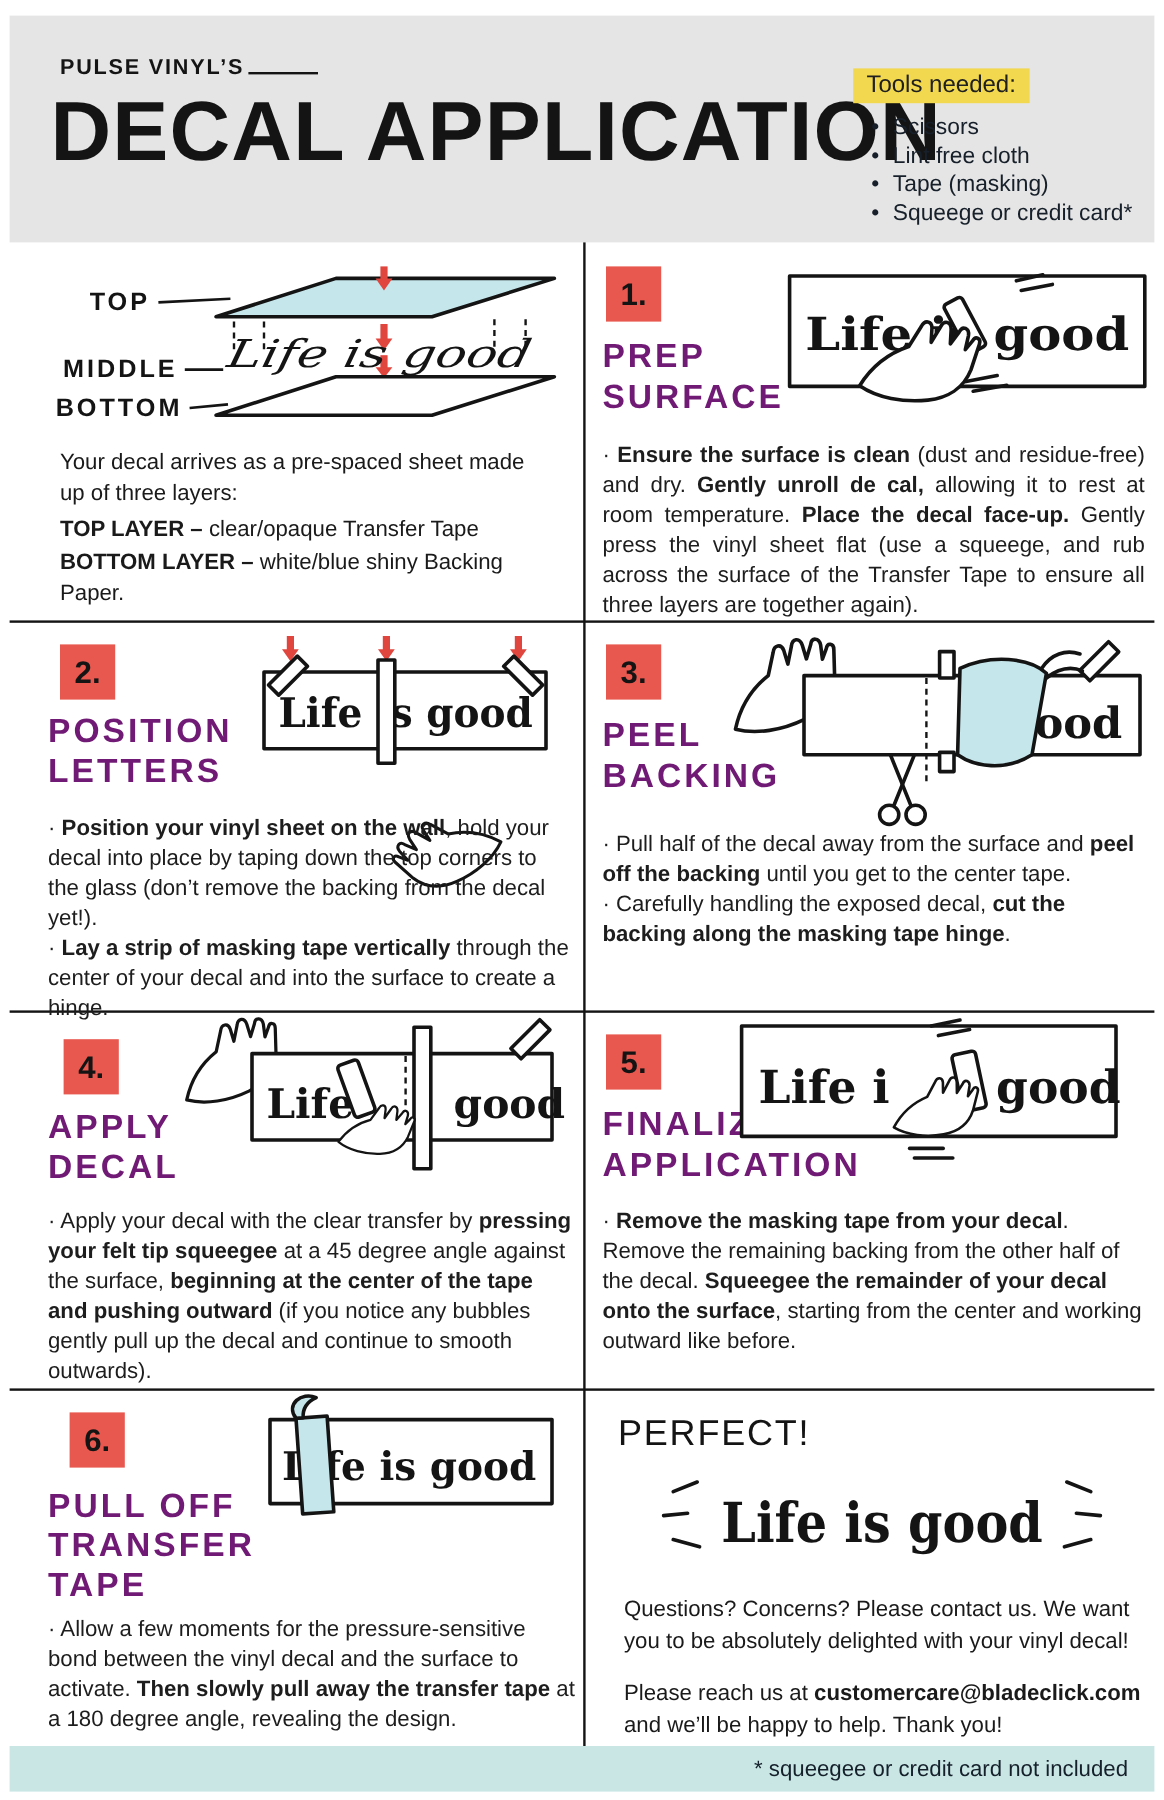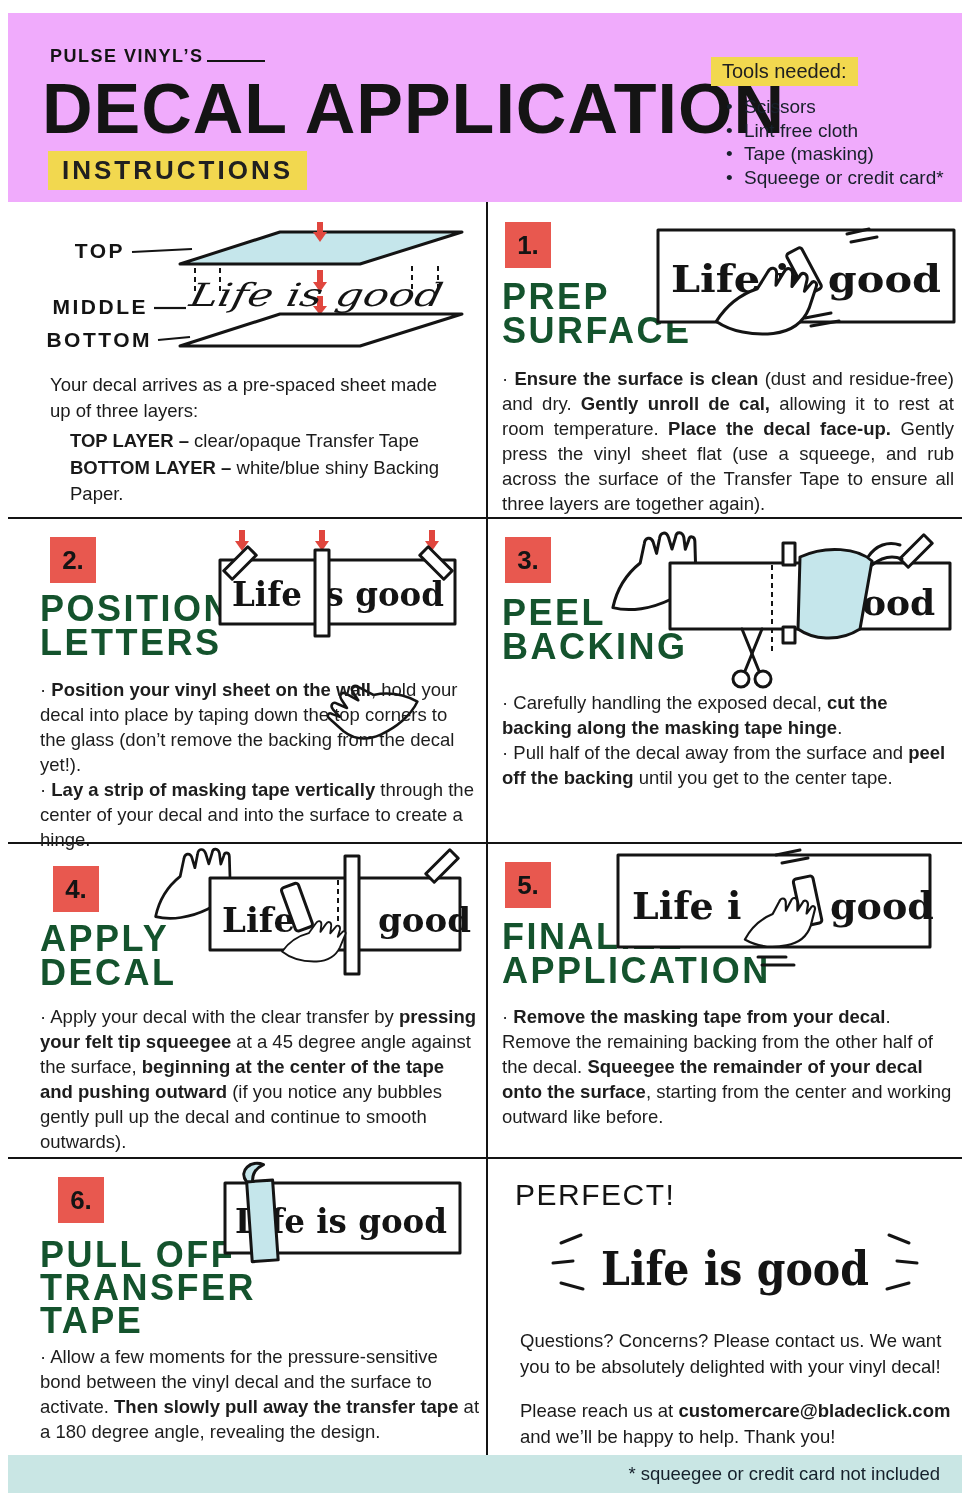--- a/index.html
+++ b/index.html
@@ -1,42 +1,42 @@
 <!DOCTYPE html>
 <html><head>
 <meta charset="utf-8">
 <style>
   html,body{margin:0;padding:0;}
   body{width:970px;height:1500px;position:relative;background:#fff;
        font-family:"Liberation Sans",sans-serif;color:#1a1a1a;overflow:hidden;}
   .abs{position:absolute;}
   
-  .header{left:8px;top:13px;width:954px;height:189px;background:#f0abfc;}
+  .header{left:8px;top:13px;width:954px;height:189px;background:#e5e5e5;}
   .brand{left:42px;top:33px;font-size:18px;font-weight:bold;letter-spacing:1.5px;color:#141414;}
   .brand-underline{display:inline-block;width:58px;border-bottom:2.5px solid #141414;margin-left:3px;height:14px;}
   .title{left:34px;top:56px;font-size:70px;font-weight:bold;letter-spacing:1px;color:#141414;}
   .highlight{background:#f2d84f;display:inline-block;}
   .instructions{left:40px;top:138px;padding:4px 14px;font-size:26px;font-weight:bold;letter-spacing:3px;color:#202020;}
   .tools-label{left:703px;top:44px;padding:3px 11px;font-size:20px;color:#202020;}
   .tools-list{left:716px;top:82px;margin:0;padding:0;list-style:none;font-size:19px;line-height:23.5px;color:#17202a;}
   .tools-list li{padding-left:20px;position:relative;}
   .tools-list li::before{content:"•";position:absolute;left:2px;}
   
   .vline{left:486px;top:202px;width:2px;height:1253px;background:#141414;}
   .hline{left:8px;width:954px;height:2px;background:#141414;}
   
   .badge{width:46px;height:46px;background:#e8584f;display:flex;align-items:center;justify-content:center;
          font-size:26px;font-weight:bold;color:#141414;}
-  .step-title{font-size:36px;font-weight:bold;letter-spacing:2.5px;line-height:34px;color:#14532d;}
+  .step-title{font-size:28px;font-weight:bold;letter-spacing:2.5px;line-height:34px;color:#701a75;}
   .body{font-size:18.5px;line-height:25px;color:#1d1d1d;}
   .body.justify{text-align:justify;}
   .body p.para,.layer-list p.para{margin:0;}
   .para b{font-weight:bold;}
   .intro-para{font-size:18.5px;line-height:26px;}
-  .layer-list{font-size:18.5px;line-height:26.5px;margin-left:20px;}
+  .layer-list{font-size:18.5px;line-height:26.5px;}
   .perfect-title{font-size:30px;font-weight:normal;letter-spacing:1.5px;color:#141414;}
   .perfect-text{font-size:18.5px;line-height:26px;}
   .perfect-text p.para{margin:0 0 18px 0;}
   
   .footer{left:8px;top:1455px;width:954px;height:38px;background:#c9e6e4;}
   .footer-note{position:absolute;right:22px;top:8px;font-size:18.5px;color:#15202b;}
   
   svg{position:absolute;overflow:visible;}
   .ln{stroke:#141414;stroke-width:3;fill:none;stroke-linecap:round;stroke-linejoin:round;}
   .ln2{stroke:#141414;stroke-width:2.2;fill:none;}
@@ -47,21 +47,20 @@
   .decal-text{font-family:"DejaVu Serif",serif;font-weight:bold;fill:#141414;}
   .script-text{font-family:"DejaVu Serif",serif;font-style:italic;fill:#141414;}
   .diagram-label{font-family:"Liberation Sans",sans-serif;font-size:21px;font-weight:bold;letter-spacing:2.5px;fill:#141414;}
 </style>
 </head>
 <body>
 
 <div class="abs header">
   <div class="abs brand"><span>PULSE VINYL’S</span><span class="brand-underline"></span></div>
   <div class="abs title">DECAL APPLICATION</div>
-  <div class="abs highlight instructions">INSTRUCTIONS</div>
   <div class="abs highlight tools-label">Tools needed:</div>
   <ul class="abs tools-list">
       <li>Scissors</li>
       <li>Lint free cloth</li>
       <li>Tape (masking)</li>
       <li>Squeege or credit card*</li>
     </ul>
 </div>
 
 <div class="abs vline"></div>
@@ -175,22 +174,22 @@
     <path class="ln" d="M272,30 C282,22 292,20 302,24"></path>
   </g>
   <g transform="translate(152,132)">
     <line class="ln" x1="-7" y1="4" x2="10" y2="-38"></line>
     <line class="ln" x1="7" y1="4" x2="-10" y2="-38"></line>
     <circle class="ln fillw" cx="-11" cy="12" r="8"></circle>
     <circle class="ln fillw" cx="11" cy="12" r="8"></circle>
   </g>
 </svg>
 <div class="abs body" style="left:502px;top:690px;width:452px">
+    <p class="para"><span>· Pull half of the decal away from the surface and </span><b>peel off the backing</b><span> until you get to the center tape.</span></p>
     <p class="para"><span>· Carefully handling the exposed decal, </span><b>cut the backing along the masking tape hinge</b><span>.</span></p>
-    <p class="para"><span>· Pull half of the decal away from the surface and </span><b>peel off the backing</b><span> until you get to the center tape.</span></p>
   </div>
 
 <div class="abs badge" style="left:53px;top:866px">4.</div>
 <div class="abs step-title" style="left:40px;top:922px">APPLY<br>DECAL</div>
 <svg class="abs" style="left:140px;top:848px" width="330" height="140" viewBox="0 0 330 140">
   <g transform="translate(4,14) rotate(-12) scale(0.9)">
     <path class="fillw ln" d="M0,62 C8,44 20,32 36,24 L44,6 C46,0 52,0 53,6 L54,18 L60,4 C62,-2 68,-2 69,5 L70,17 L76,6 C78,0 84,2 84,8 L83,20 L88,12 C90,7 95,9 94,14 L90,36 C86,52 74,62 58,66 C38,71 16,70 0,62 Z"></path>
   </g>
   <rect class="fillw ln" x="70" y="30" width="250" height="72"></rect>
   <text class="decal-text" x="82" y="84" font-size="34">Life</text>

